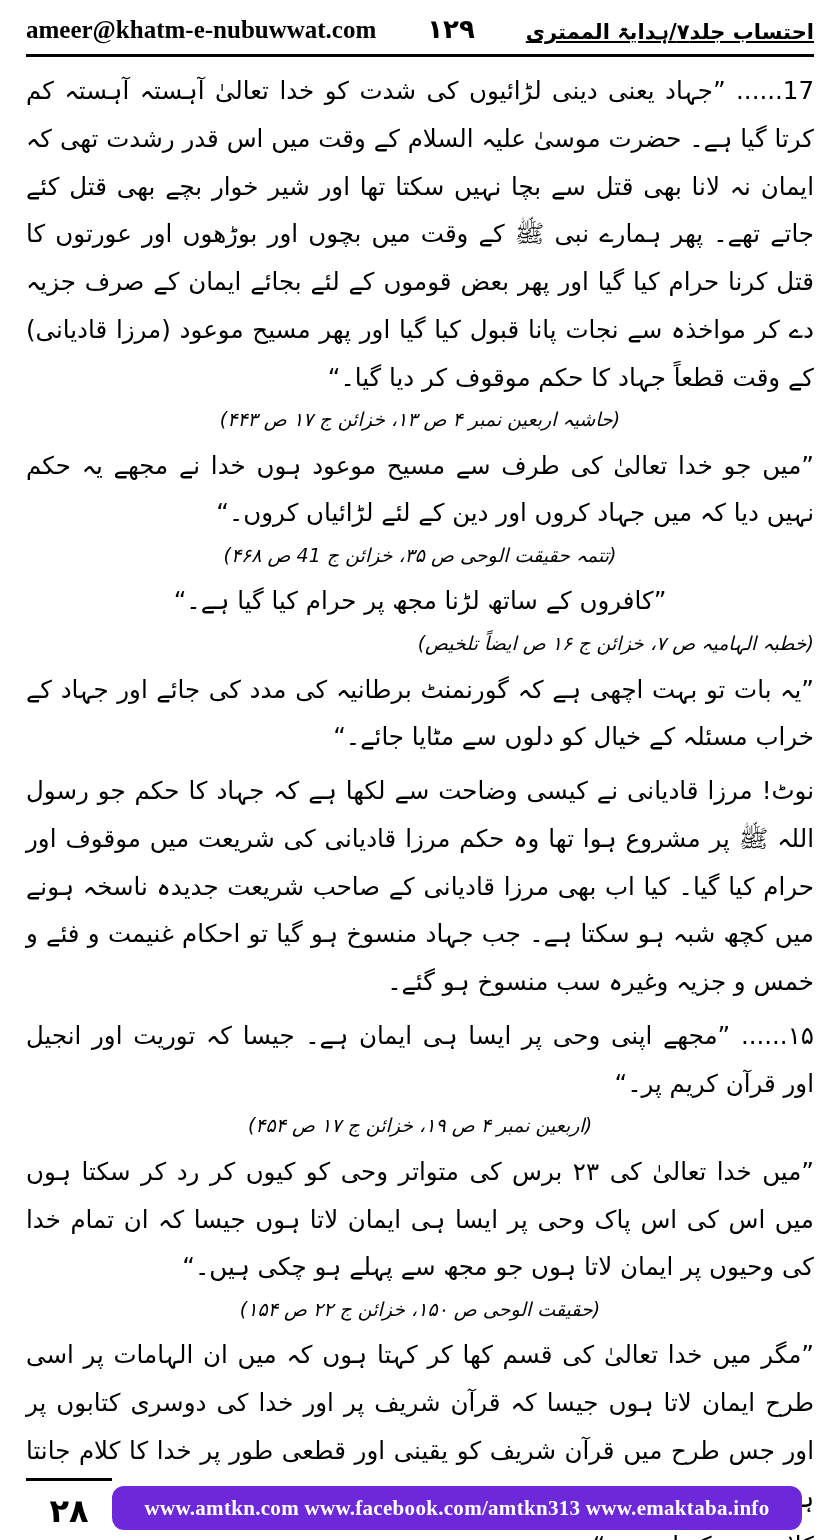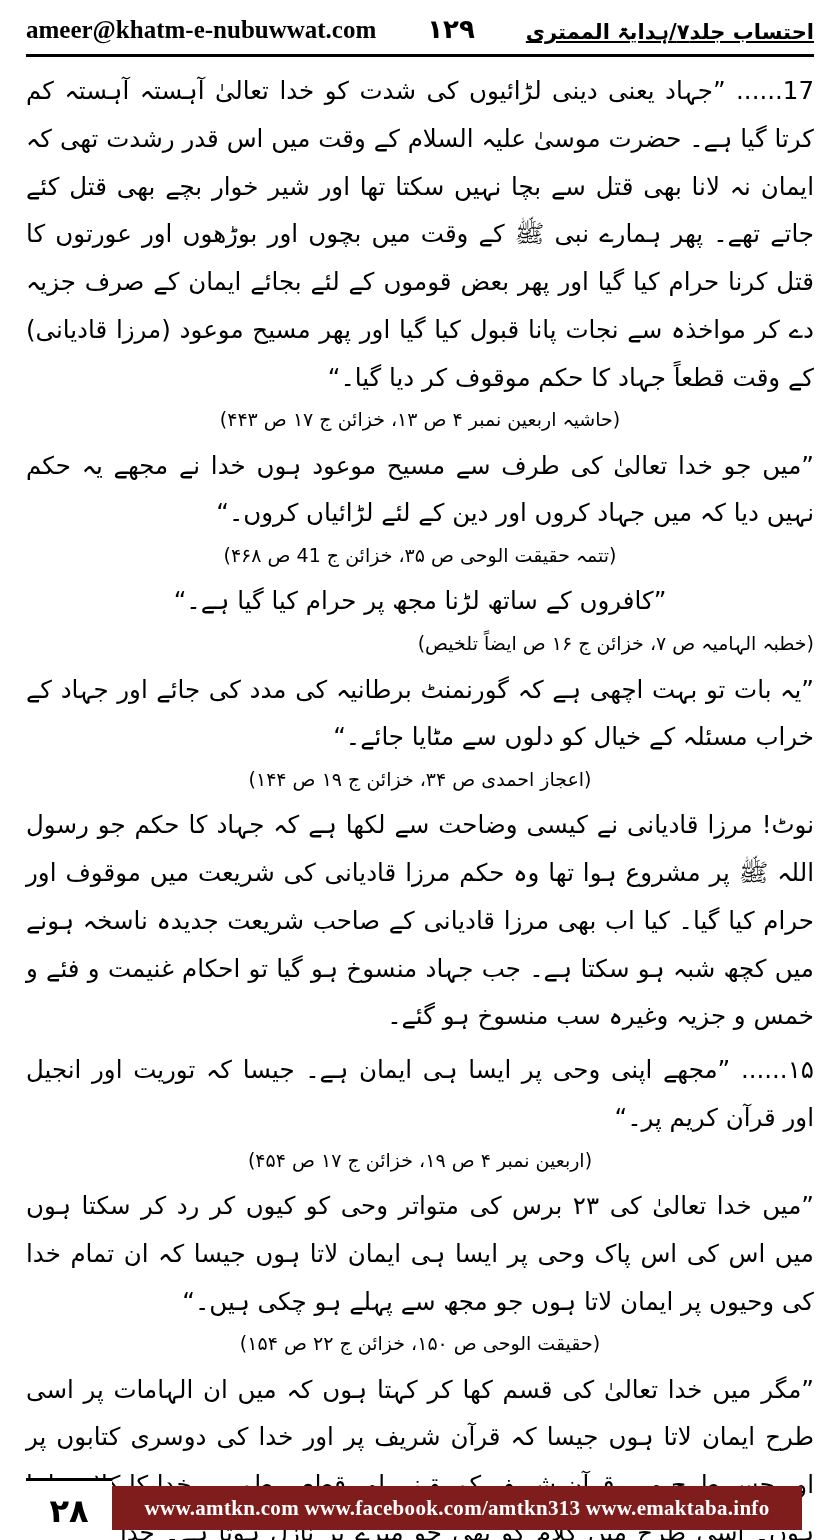--- a/index.html
+++ b/index.html
@@ -89,20 +89,21 @@
     text-align-last: center;
   }
   .ref {
     font-size: 19px;
     line-height: 1.7;
     direction: rtl;
     text-align: left;
     text-align-last: left;
     margin: 0 0 4px 0;
     font-family: "DejaVu Sans", sans-serif;
+    font-style: italic;
   }
   .ref.center { text-align: center; text-align-last: center; }
   .ref.rightish { text-align: right; text-align-last: right;}
   .block { margin-bottom: 6px; }
 
   
   .footer {
     position: absolute;
     left: 0;
     right: 12px;
@@ -122,30 +123,31 @@
     margin-left: 0;
   }
   .footer-page-num {
     font-family: "DejaVu Sans", sans-serif;
     font-size: 32px;
     font-weight: bold;
     direction: rtl;
   }
   .footer-bar {
     flex: 1;
-    background: #7f1d1d;
+    background: #6d28d9;
     color: #fff;
     display: flex;
     align-items: center;
     justify-content: center;
     font-family: "Liberation Serif", serif;
     font-size: 21px;
     font-weight: bold;
     letter-spacing: 0.3px;
     margin: 8px 0 10px 0;
+    border-radius: 12px;
   }
   .footer-left-spacer { width: 26px; }
   .footer-right-spacer { width: 26px; }
 </style>
 </head>
 <body>
 
 <div class="page">
 
   <div class="header">
@@ -170,21 +172,20 @@
       <p class="ref center">(تتمہ حقیقت الوحی ص ۳۵، خزائن ج 41 ص ۴۶۸)</p>
     </div>
 
     <div class="block">
       <p class="para center-line">”کافروں کے ساتھ لڑنا مجھ پر حرام کیا گیا ہے۔“</p>
       <p class="ref rightish">(خطبہ الہامیہ ص ۷، خزائن ج ۱۶ ص ایضاً تلخیص)</p>
     </div>
 
     <div class="block">
       <p class="para">”یہ بات تو بہت اچھی ہے کہ گورنمنٹ برطانیہ کی مدد کی جائے اور جہاد کے خراب مسئلہ کے خیال کو دلوں سے مٹایا جائے۔“</p>
-      <p class="ref center">(اعجاز احمدی ص ۳۴، خزائن ج ۱۹ ص ۱۴۴)</p>
     </div>
 
     <div class="block">
       <p class="para">نوٹ! مرزا قادیانی نے کیسی وضاحت سے لکھا ہے کہ جہاد کا حکم جو رسول اللہ ﷺ پر مشروع ہوا تھا وہ حکم مرزا قادیانی کی شریعت میں موقوف اور حرام کیا گیا۔ کیا اب بھی مرزا قادیانی کے صاحب شریعت جدیدہ ناسخہ ہونے میں کچھ شبہ ہو سکتا ہے۔ جب جہاد منسوخ ہو گیا تو احکام غنیمت و فئے و خمس و جزیہ وغیرہ سب منسوخ ہو گئے۔</p>
     </div>
 
     <div class="block">
       <p class="para">
         <span class="marker">۱۵</span><span class="dots">......</span>
         <span class="quote">”مجھے اپنی وحی پر ایسا ہی ایمان ہے۔ جیسا کہ توریت اور انجیل اور قرآن کریم پر۔“</span>

